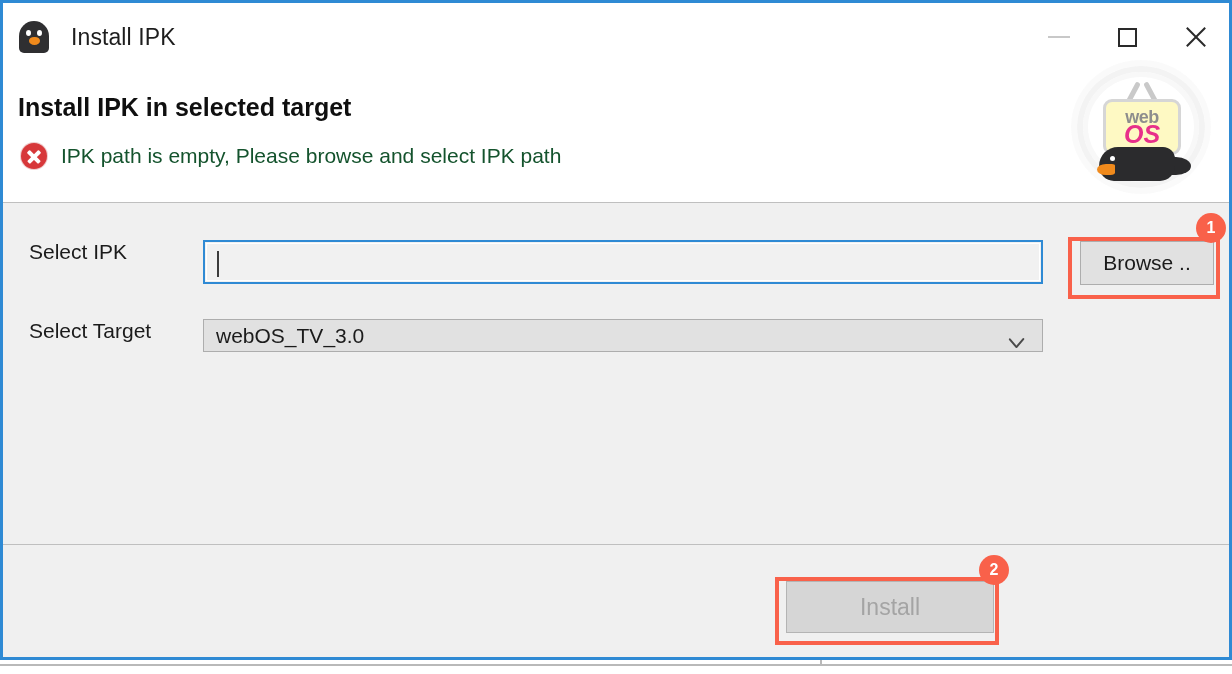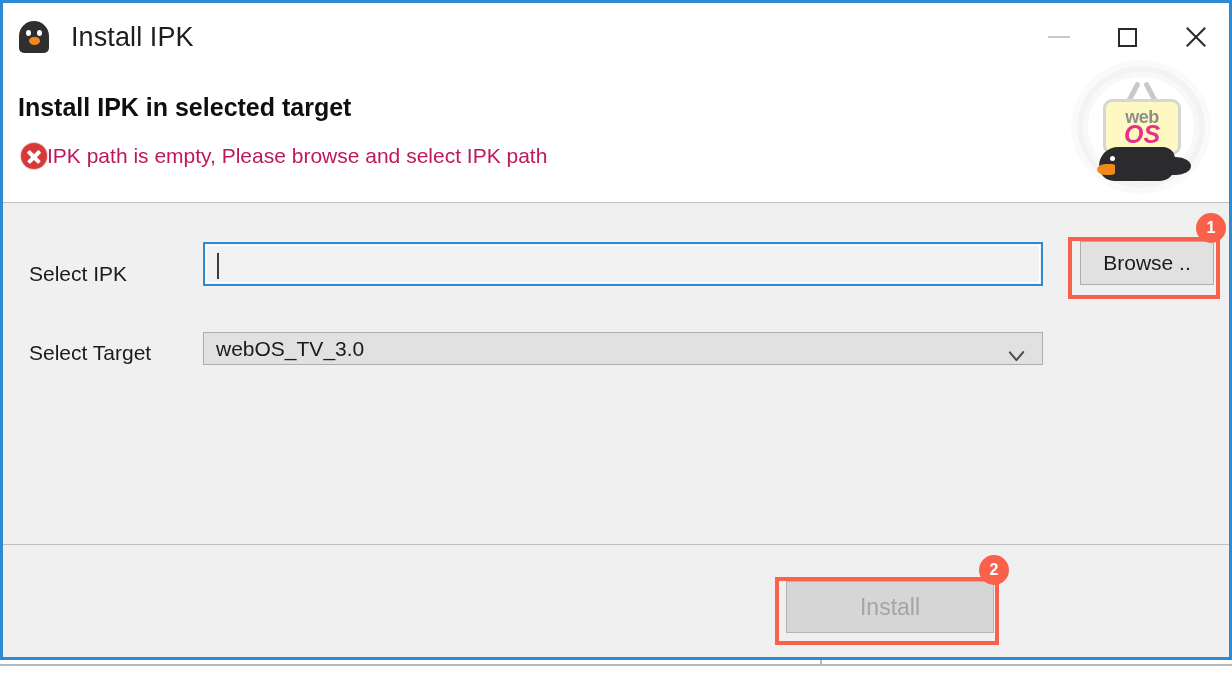--- a/index.html
+++ b/index.html
@@ -65,21 +65,21 @@
     position: absolute;
     left: 12px;
     top: 18px;
     width: 11px;
     height: 8px;
     background: #f08a1c;
     border-radius: 50% 50% 55% 55%;
   }
   .title-text {
     margin-left: 20px;
-    font-size: 27px;
+    font-size: 23px;
     color: #1d1d1d;
     letter-spacing: 0.1px;
     white-space: nowrap;
   }
   .win-controls {
     margin-left: auto;
     display: flex;
     align-items: center;
     height: 100%;
   }
@@ -158,22 +158,23 @@
     left: 5px;
     top: 11.5px;
     width: 16px;
     height: 3.5px;
     background: #ffffff;
     border-radius: 1px;
   }
   .err-icon:before { transform: rotate(45deg); }
   .err-icon:after  { transform: rotate(-45deg); }
   .err-text {
+    margin-left: 14px;
     font-size: 21px;
-    color: #be185d;
+    color: #14532d;
     white-space: nowrap;
   }
 
   
   .weboslogo {
     position: absolute;
     right: 28px;
     top: 6px;
     width: 120px;
     height: 118px;
@@ -288,21 +289,21 @@
     background: #f0f0f0;
     position: relative;
     border-bottom: 1px solid #bfbfbf;
   }
   .field-row {
     position: absolute;
     left: 0;
     width: 100%;
     height: 46px;
     display: flex;
-    align-items: flex-end;
+    align-items: flex-start;
   }
   .row-ipk    { top: 37px; }
   .row-target { top: 116px; }
 
   .field-label {
     width: 200px;
     padding-left: 26px;
     box-sizing: border-box;
     font-size: 21px;
     color: #1b1b1b;

